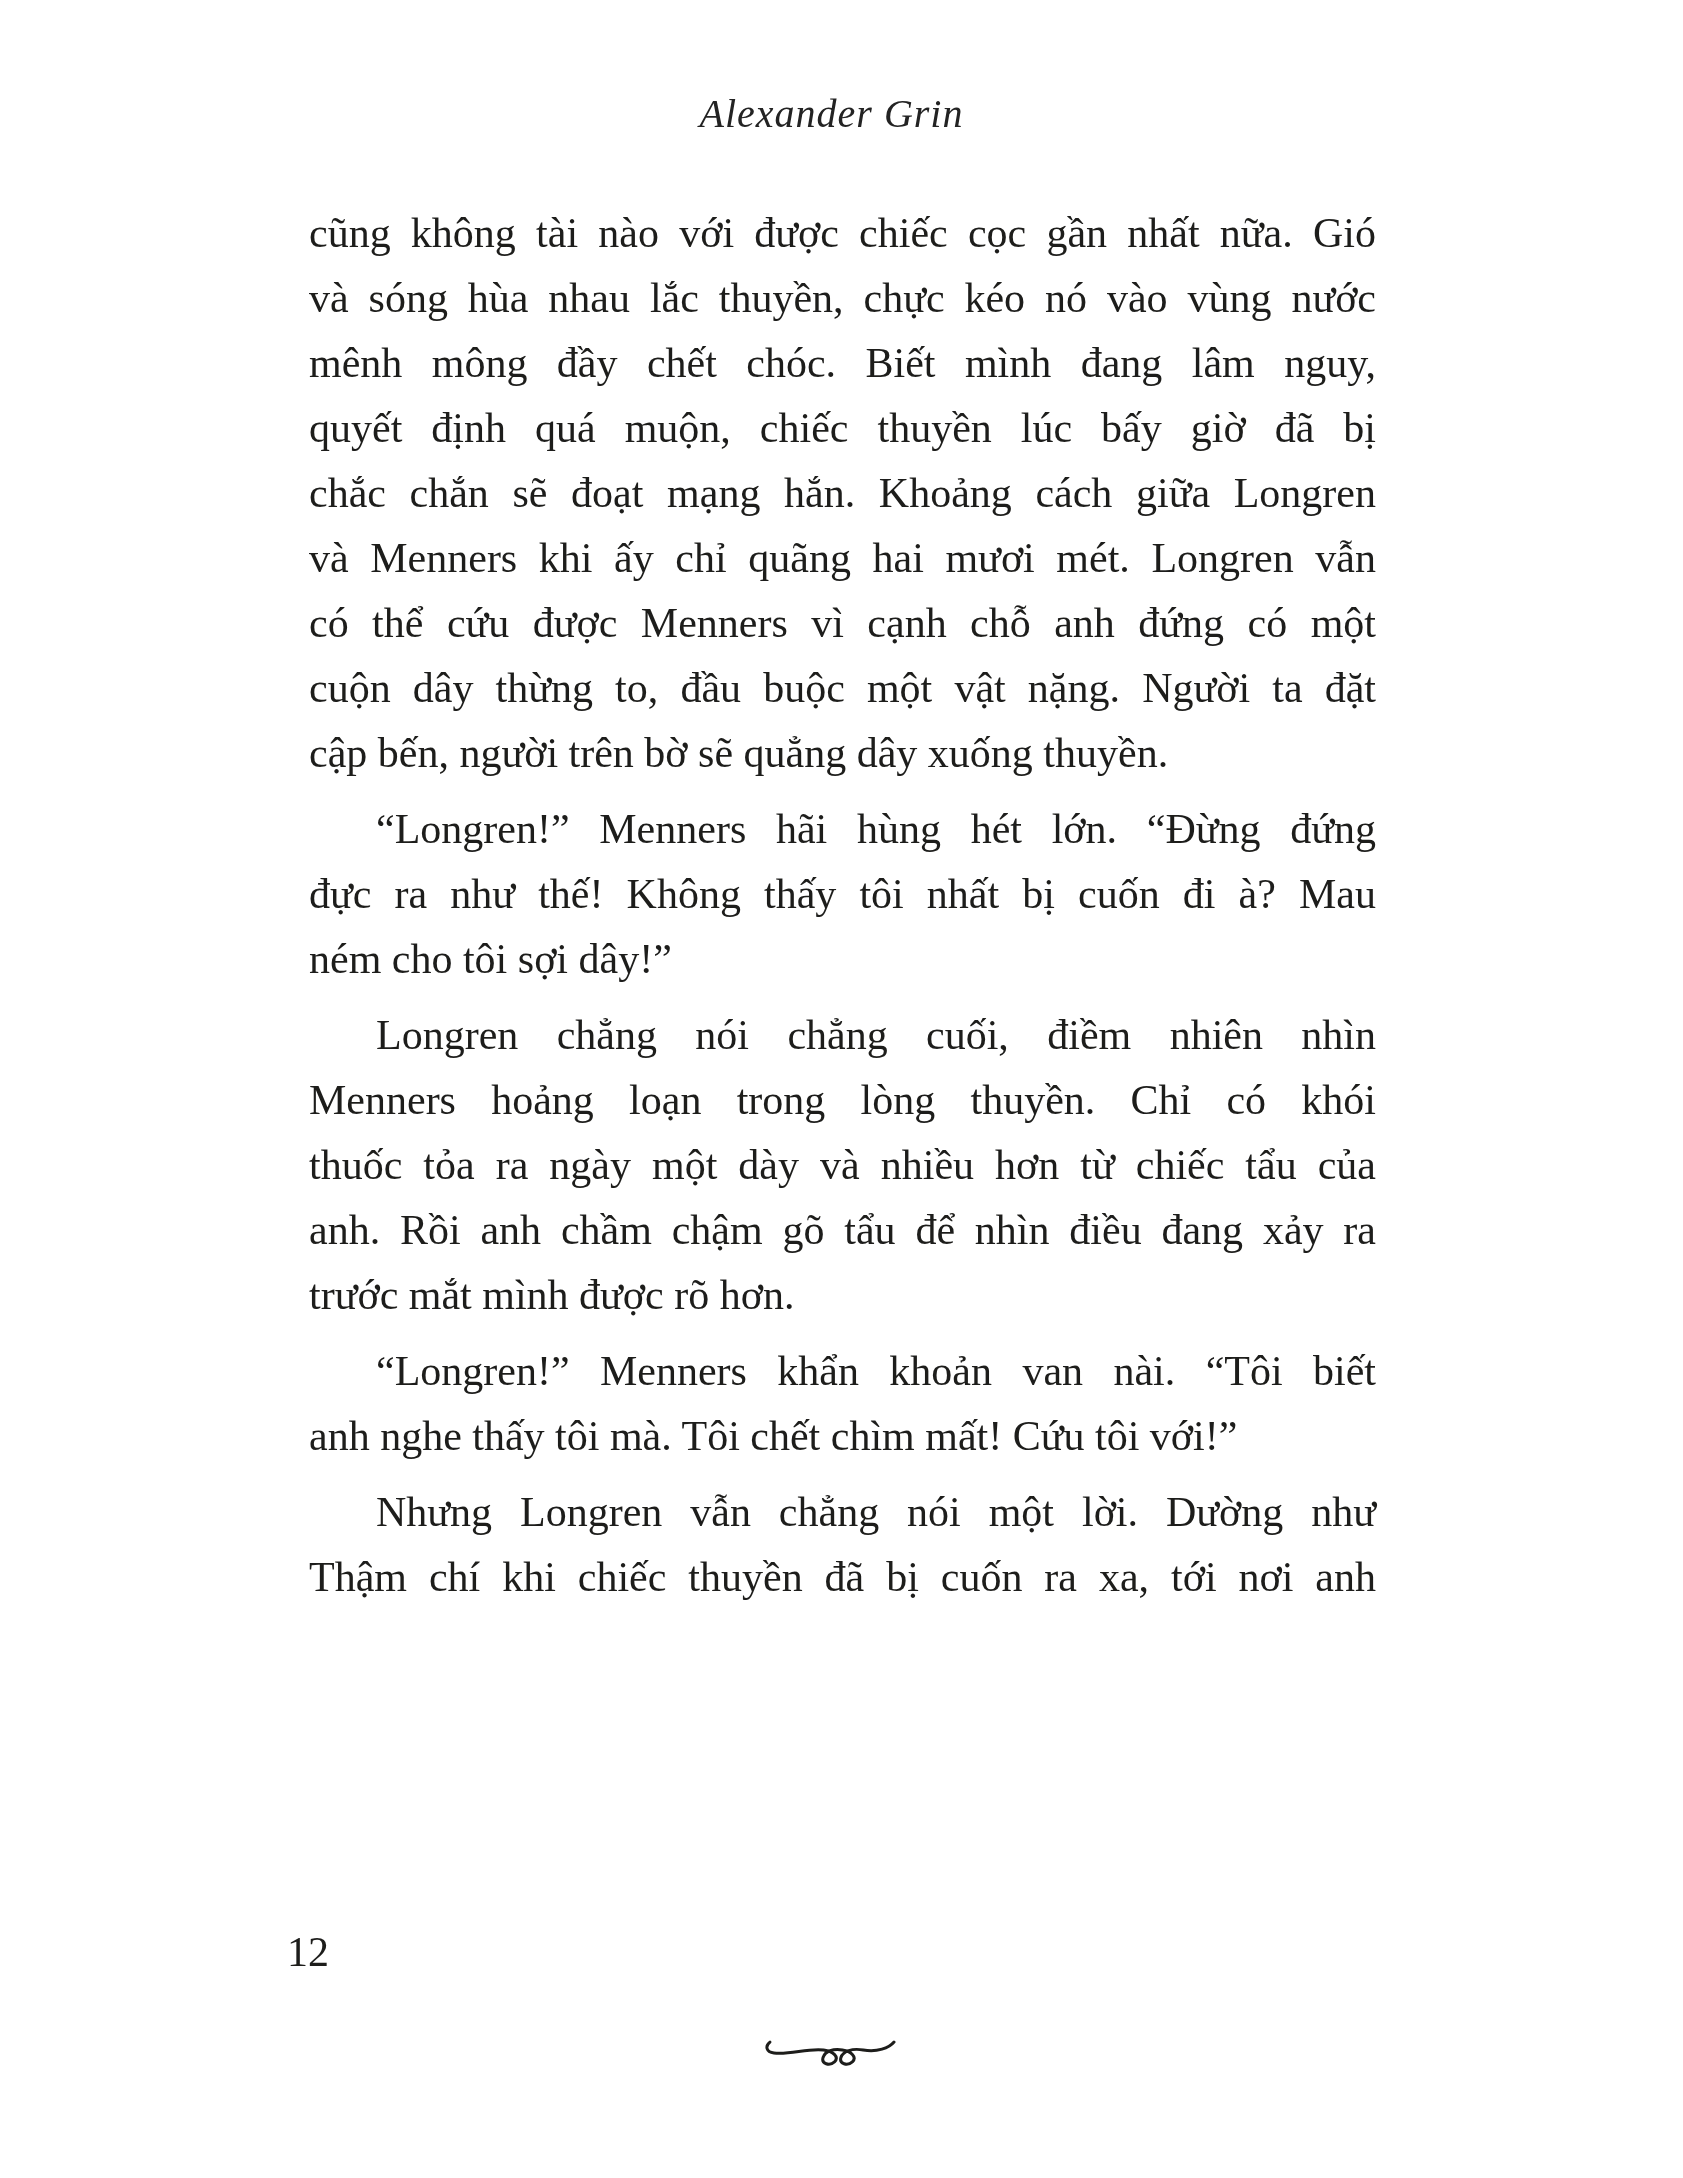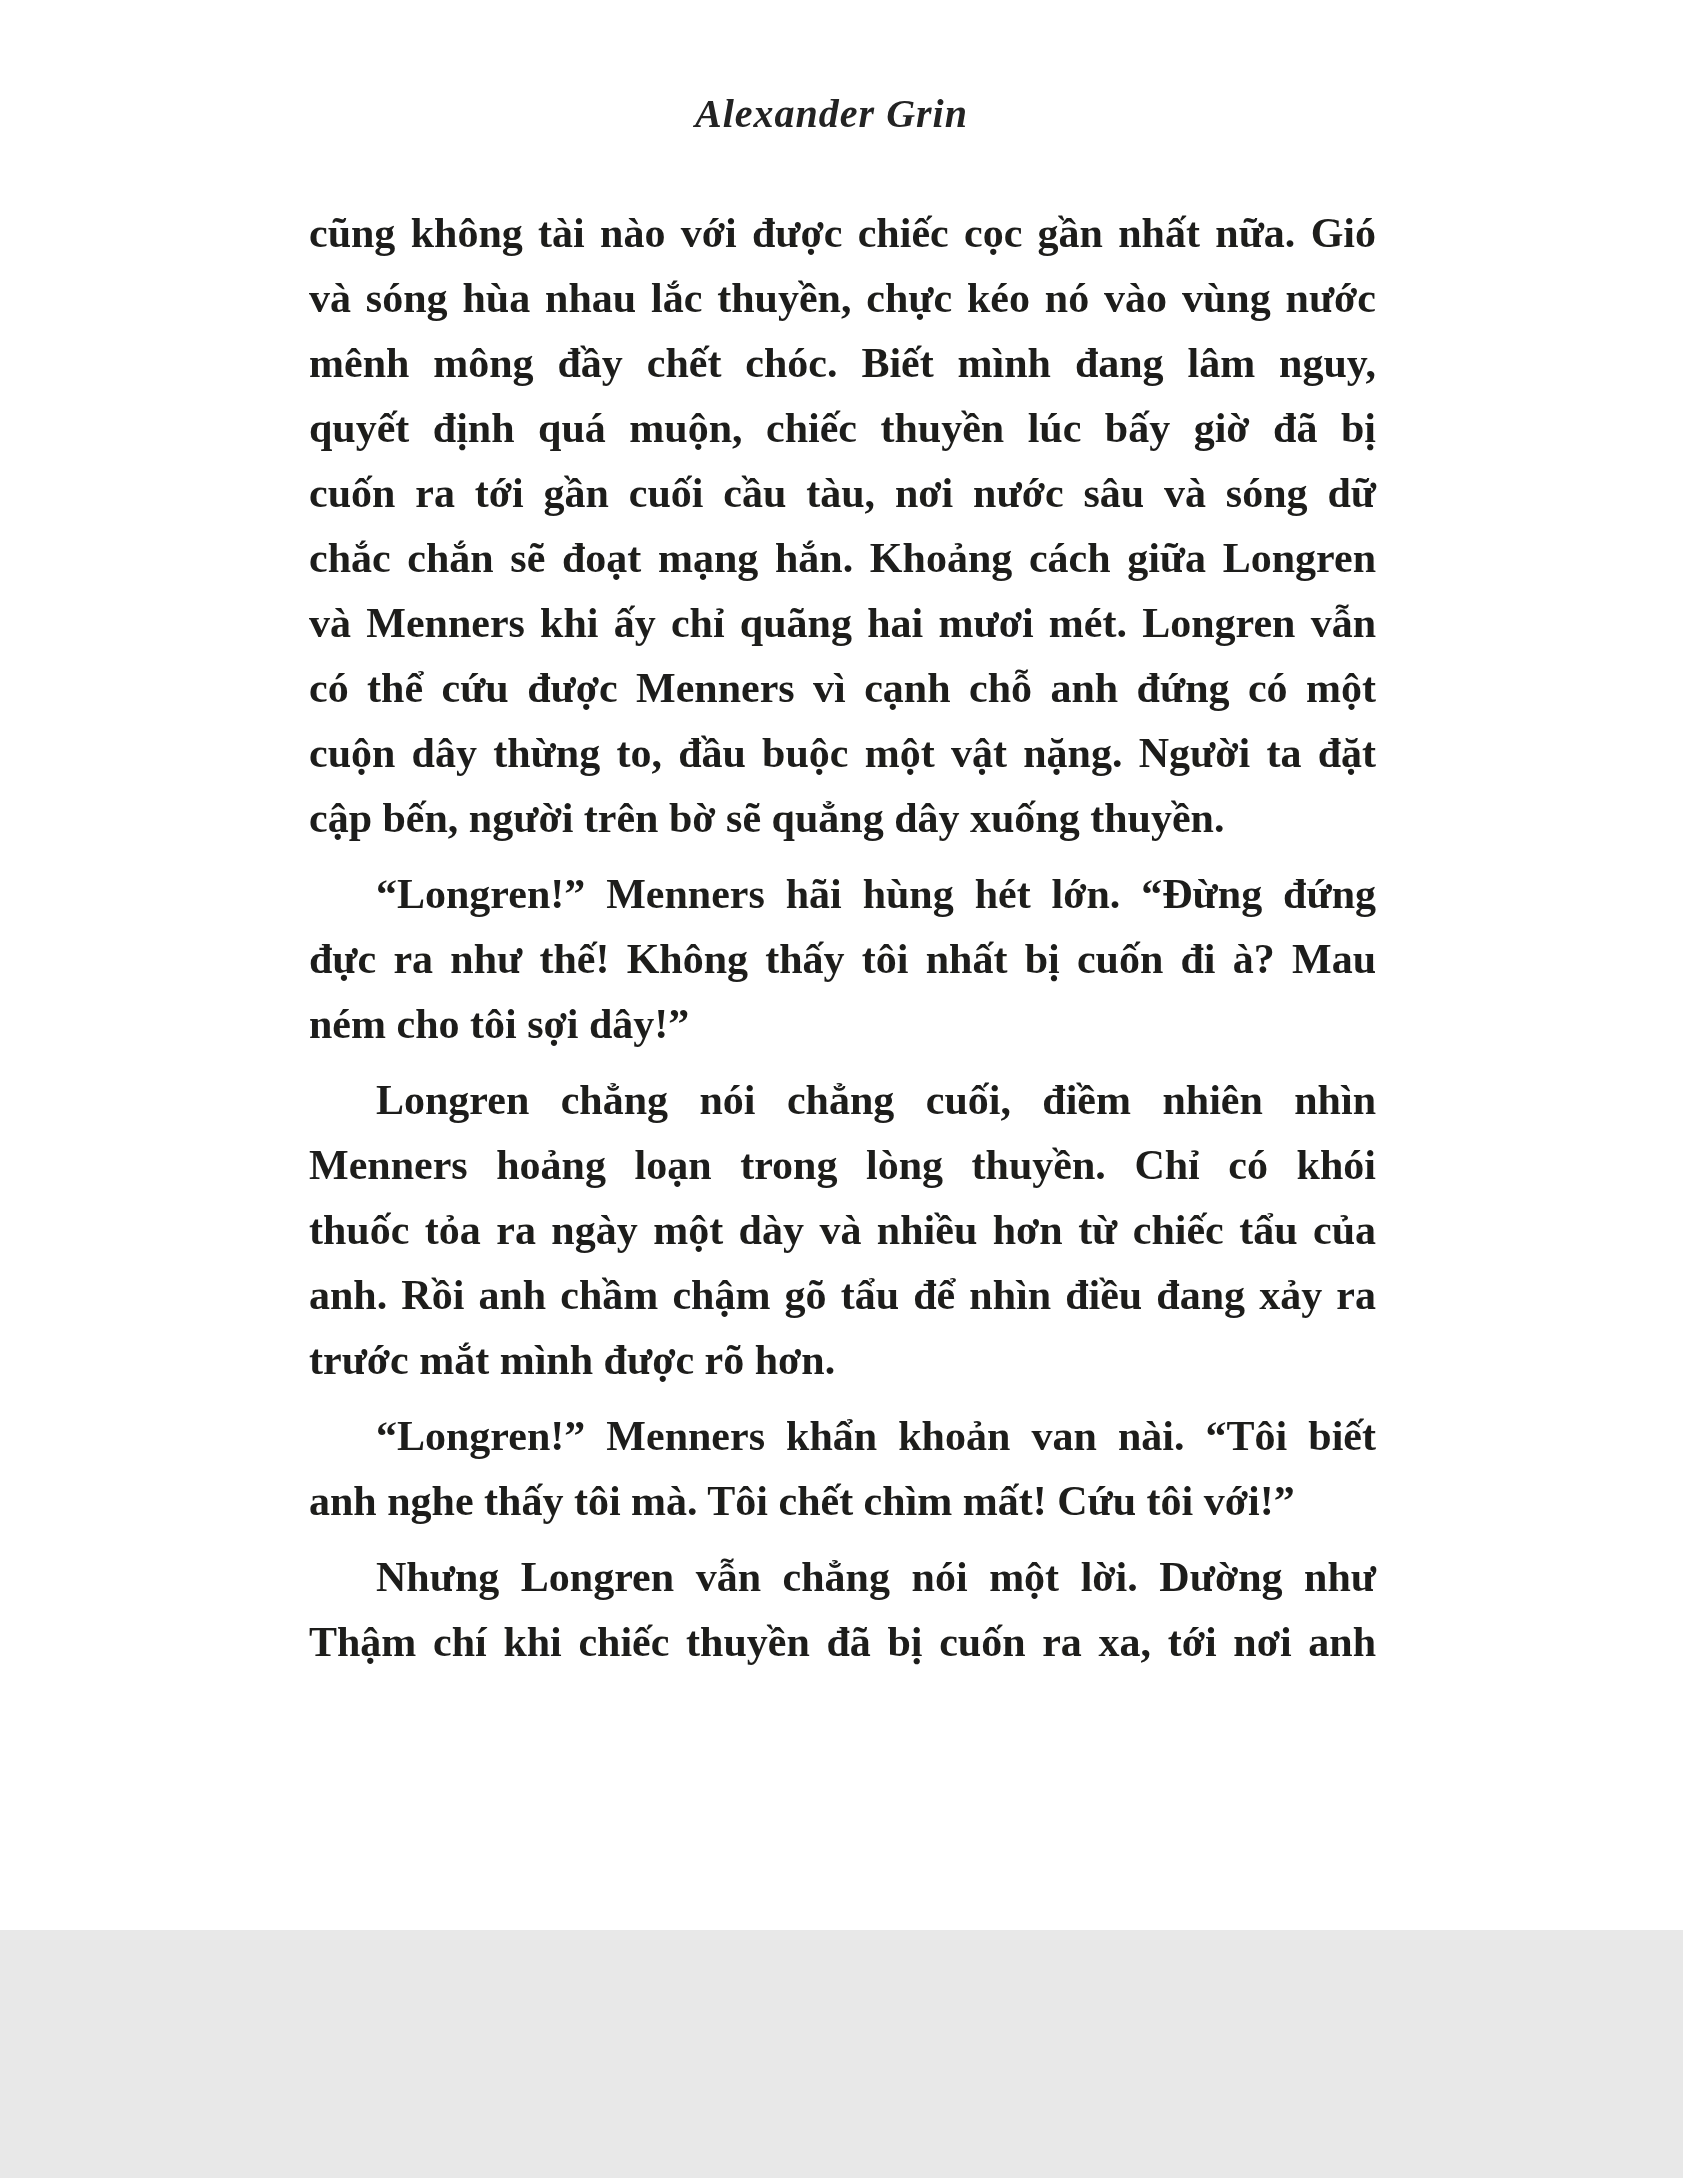--- a/index.html
+++ b/index.html
@@ -1,23 +1,22 @@
 <!DOCTYPE html>
 <html><head>
 <meta charset="utf-8">
 <style>
   html,body{margin:0;padding:0;background:#e8e8e8;}
   .page{
     position:relative;
-    width:1683px;height:1930px;
+    width:1683px;height:2178px;
     background:#ffffff;
     color:#1d1d1b;
     font-family:"Liberation Serif", serif;
     overflow:hidden;
-    font-weight:bold;
   }
   .running-head{
     position:absolute;
     top:91px;left:287px;width:1089px;
     text-align:center;
     font-style:italic;
     font-size:40px;
     line-height:46px;
     letter-spacing:1px;
     color:#232323;
@@ -66,21 +65,20 @@
     <span>Alexander Grin</span>
   </header>
 
   <main class="body-text">
 
     <p class="para">
       <span class="line">cũng không tài nào với được chiếc cọc gần nhất nữa. Gió</span>
       <span class="line">và sóng hùa nhau lắc thuyền, chực kéo nó vào vùng nước</span>
       <span class="line">mênh mông đầy chết chóc. Biết mình đang lâm nguy,</span>
       <span class="line">quyết định quá muộn, chiếc thuyền lúc bấy giờ đã bị</span>
-      <span class="line">cuốn ra tới gần cuối cầu tàu, nơi nước sâu và sóng dữ</span>
       <span class="line">chắc chắn sẽ đoạt mạng hắn. Khoảng cách giữa Longren</span>
       <span class="line">và Menners khi ấy chỉ quãng hai mươi mét. Longren vẫn</span>
       <span class="line">có thể cứu được Menners vì cạnh chỗ anh đứng có một</span>
       <span class="line">cuộn dây thừng to, đầu buộc một vật nặng. Người ta đặt</span>
       <span class="line last">cập bến, người trên bờ sẽ quẳng dây xuống thuyền.</span>
     </p>
 
     <p class="para">
       <span class="line indent">“Longren!” Menners hãi hùng hét lớn. “Đừng đứng</span>
       <span class="line">đực ra như thế! Không thấy tôi nhất bị cuốn đi à? Mau</span>

